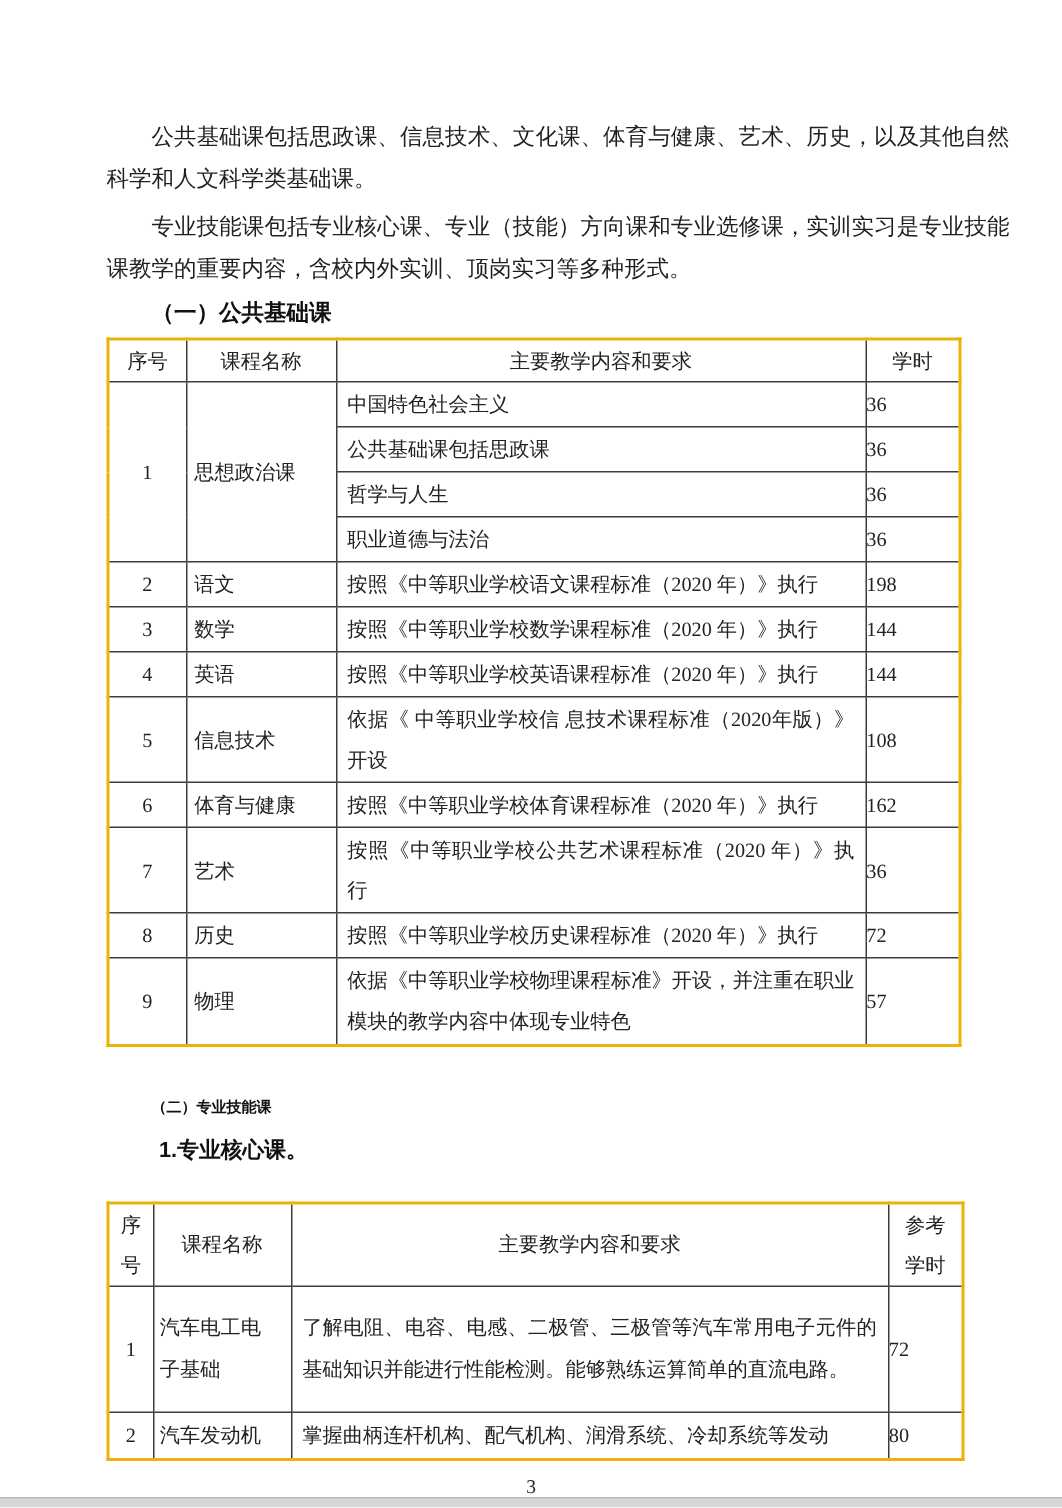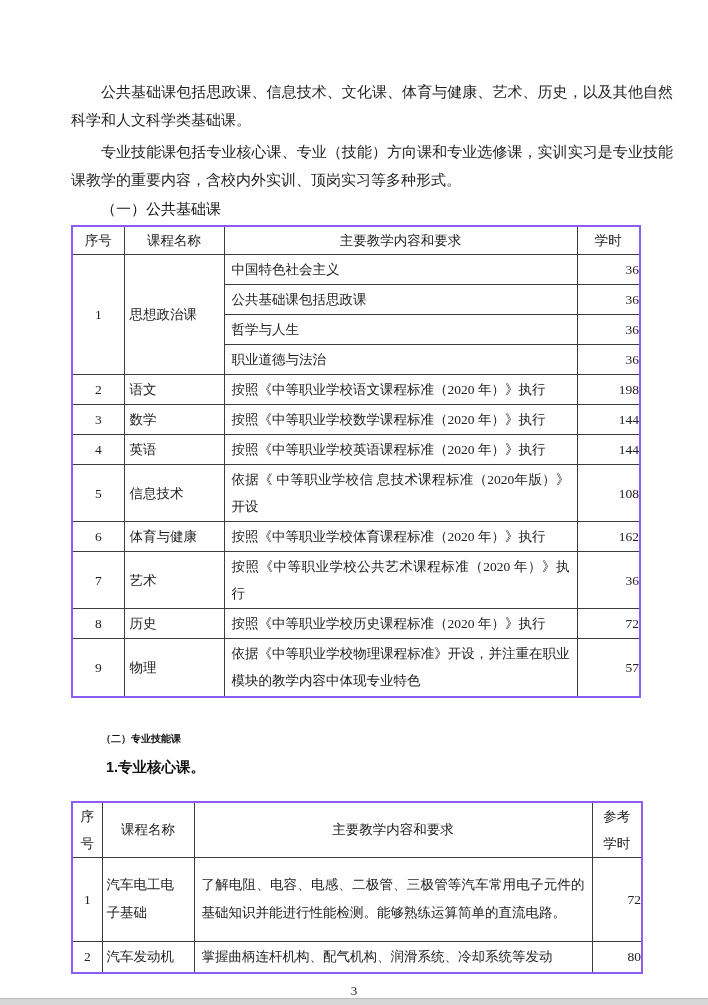--- a/index.html
+++ b/index.html
@@ -16,21 +16,21 @@
   .para {
     font-size:15px; line-height:28px;
     text-indent:2em;
     text-align:justify;
     color:#1f1f1f;
   }
   .para + .para { margin-top:4px; }
 
   .heading1 {
     font-family:"Liberation Sans","DejaVu Sans",sans-serif;
-    font-weight:400; font-size:15px; line-height:22px;
+    font-weight:700; font-size:15px; line-height:22px;
     margin-top:4px; margin-bottom:5px;
     padding-left:30px;
     color:#111;
   }
   .heading2 {
     font-family:"Liberation Sans","DejaVu Sans",sans-serif;
     font-weight:700; font-size:10px; line-height:20px;
     margin-top:31px;
     padding-left:30px;
     color:#111;
@@ -39,37 +39,37 @@
     font-family:"Liberation Sans","DejaVu Sans",sans-serif;
     font-weight:700; font-size:14.5px; line-height:20px;
     margin-top:8px; margin-bottom:24px;
     padding-left:35px;
     color:#111;
   }
 
   table {
     border-collapse:collapse;
     table-layout:fixed;
-    border:2px solid #8b5cf6;
+    border:2px solid #eab308;
     font-size:13.5px;
     color:#222;
   }
   .t1 { width:568px; }
   .t2 { width:570px; }
   th, td {
     border:1px solid #3d3d3d;
     vertical-align:middle;
     line-height:27px;
     font-weight:normal;
   }
   th { text-align:center; }
   td.c-num   { text-align:center; }
   td.c-name  { text-align:left; padding-left:5px; }
   td.c-cont  { text-align:justify; padding:1px 7px; }
-  td.c-hours { text-align:right; }
+  td.c-hours { text-align:left; }
   .t2 td.c-name { padding-left:4px; padding-right:14px; line-height:28px; }
   .t2 td.c-cont { line-height:28px; }
   .prewrap { white-space:pre-line; }
 
   
   .t1 .hr  { height:27px; }
   .t1 .sub { height:27px; }
   .t1 .r29 { height:29px; }
   .t1 .r53 { height:53px; }
   .t1 .r56 { height:56px; }

